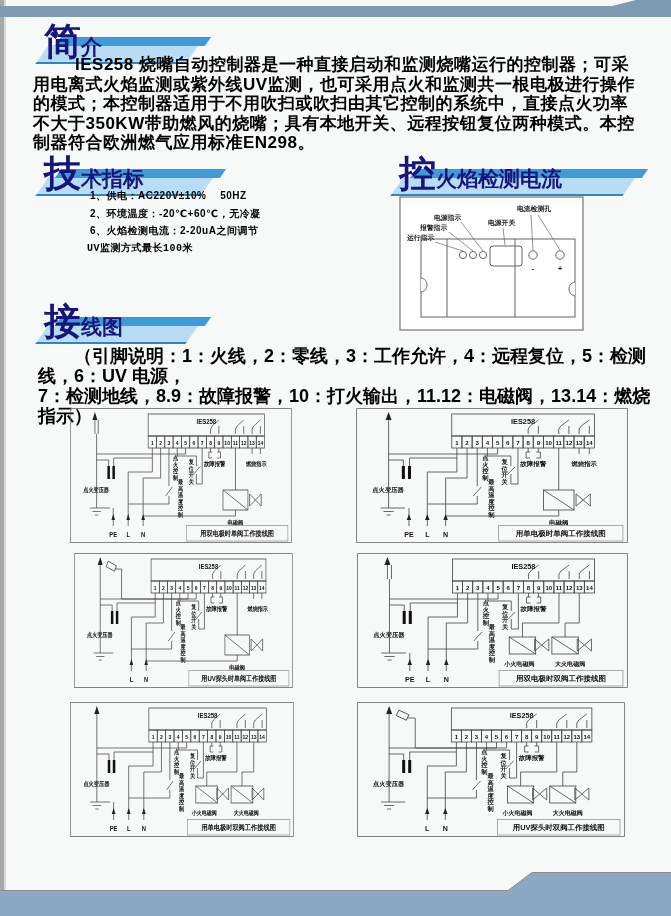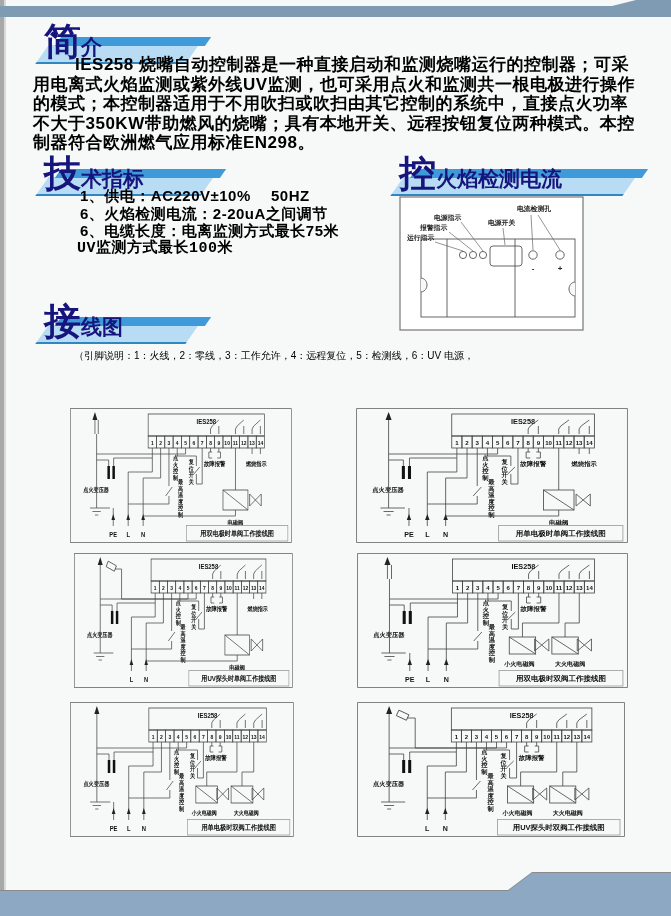--- a/index.html
+++ b/index.html
@@ -16,22 +16,22 @@
             clip-path:polygon(0 18px,508px 18px,532px 0,671px 0,671px 2px,533px 2px,510px 20px,0 20px);background:#8a8a8a;}
   
   .hdr{position:absolute;height:42px;}
   .hdr .band-light{position:absolute;left:14px;top:15px;height:17px;background:#b7dcf4;
                    transform:skewX(-35deg);border-bottom:2px solid #2f86c0;}
   .hdr .band-dark{position:absolute;left:30px;top:7px;height:9px;background:#3e9ad8;transform:skewX(-35deg);}
   .hdr .txt{position:absolute;left:16px;top:-8px;display:flex;align-items:flex-end;color:#16157e;font-weight:bold;white-space:nowrap;}
   .hdr .t1{font-size:37px;line-height:40px;}
   .hdr .t2{font-size:21px;line-height:30px;}
   .para{position:absolute;font-weight:bold;font-size:17px;line-height:19.5px;letter-spacing:0.5px;}
-  .spec-list{position:absolute;left:80px;top:187px;font-weight:bold;font-size:15px;line-height:17.6px;letter-spacing:0.5px;}
-  .pin-note{position:absolute;left:38px;top:346px;width:614px;font-weight:normal;font-size:10px;line-height:20px;}
+  .spec-list{position:absolute;left:90px;top:187px;font-weight:bold;font-size:10px;line-height:17.6px;letter-spacing:0.5px;}
+  .pin-note{position:absolute;left:38px;top:346px;width:614px;font-weight:bold;font-size:18px;line-height:20px;}
   .pin-note .l1{text-indent:36px;}
   .diag-box{position:absolute;}
   svg text{font-family:"Liberation Sans","DejaVu Sans",sans-serif;}
 </style>
 </head>
 <body>
 
 <div class="page">
   <div class="left-edge"></div>
   <div class="left-edge2"></div>
@@ -52,22 +52,22 @@
   <div class="hdr" style="left:28px;top:162px;width:195px;">
     <div class="band-light" style="width:165px;"></div>
     <div class="band-dark" style="width:165px;"></div>
     <div class="txt">
       <span class="t1">技</span>
         <span class="t2">术指标</span>
     </div>
   </div>
   <div class="spec-list" id="spec-list">
       <div>1、供电：AC220V±10%　 50HZ</div>
+      <div>2、环境温度：-20℃+60℃，无冷凝</div>
       <div>6、火焰检测电流：2-20uA之间调节</div>
-      <div>6、电缆长度：电离监测方式最长75米</div>
       <div style="margin-left: -3px; font-family: Liberation Mono, monospace;">UV监测方式最长100米</div>
     </div>
 
   <div class="hdr" style="left:383px;top:162px;width:265px;">
     <div class="band-light" style="width:232px;"></div>
     <div class="band-dark" style="width:232px;"></div>
     <div class="txt">
       <span class="t1">控</span>
         <span class="t2">火焰检测电流</span>
     </div>
@@ -104,20 +104,21 @@
   <div class="hdr" style="left:28px;top:310px;width:180px;">
     <div class="band-light" style="width:150px;"></div>
     <div class="band-dark" style="width:150px;"></div>
     <div class="txt">
       <span class="t1">接</span>
         <span class="t2">线图</span>
     </div>
   </div>
   <div class="pin-note">
     <div class="l1">（引脚说明：1：火线，2：零线，3：工作允许，4：远程复位，5：检测线，6：UV 电源，</div>
+    <div class="l2">7：检测地线，8.9：故障报警，10：打火输出，11.12：电磁阀，13.14：燃烧指示）</div>
   </div>
 
   <svg class="diag-box" style="left:70px;top:408px;" width="222" height="135" viewBox="0 0 267 135" preserveAspectRatio="none">
       <rect x="0.6" y="0.6" width="265.8" height="133.8" fill="none" stroke="#666" stroke-width="0.8"></rect>
       <rect x="94" y="6" width="140" height="22" fill="none" stroke="#444" stroke-width="0.8"></rect>
       <text x="164" y="16" font-size="7.2" font-weight="bold" fill="#111" text-anchor="middle">IES258</text>
       <rect x="94" y="28" width="10" height="12" fill="none" stroke="#444" stroke-width="0.8"></rect>
       <text x="99" y="37.3" font-size="6" font-weight="bold" fill="#111" text-anchor="middle">1</text>
       <rect x="104" y="28" width="10" height="12" fill="none" stroke="#444" stroke-width="0.8"></rect>
       <text x="109" y="37.3" font-size="6" font-weight="bold" fill="#111" text-anchor="middle">2</text>

